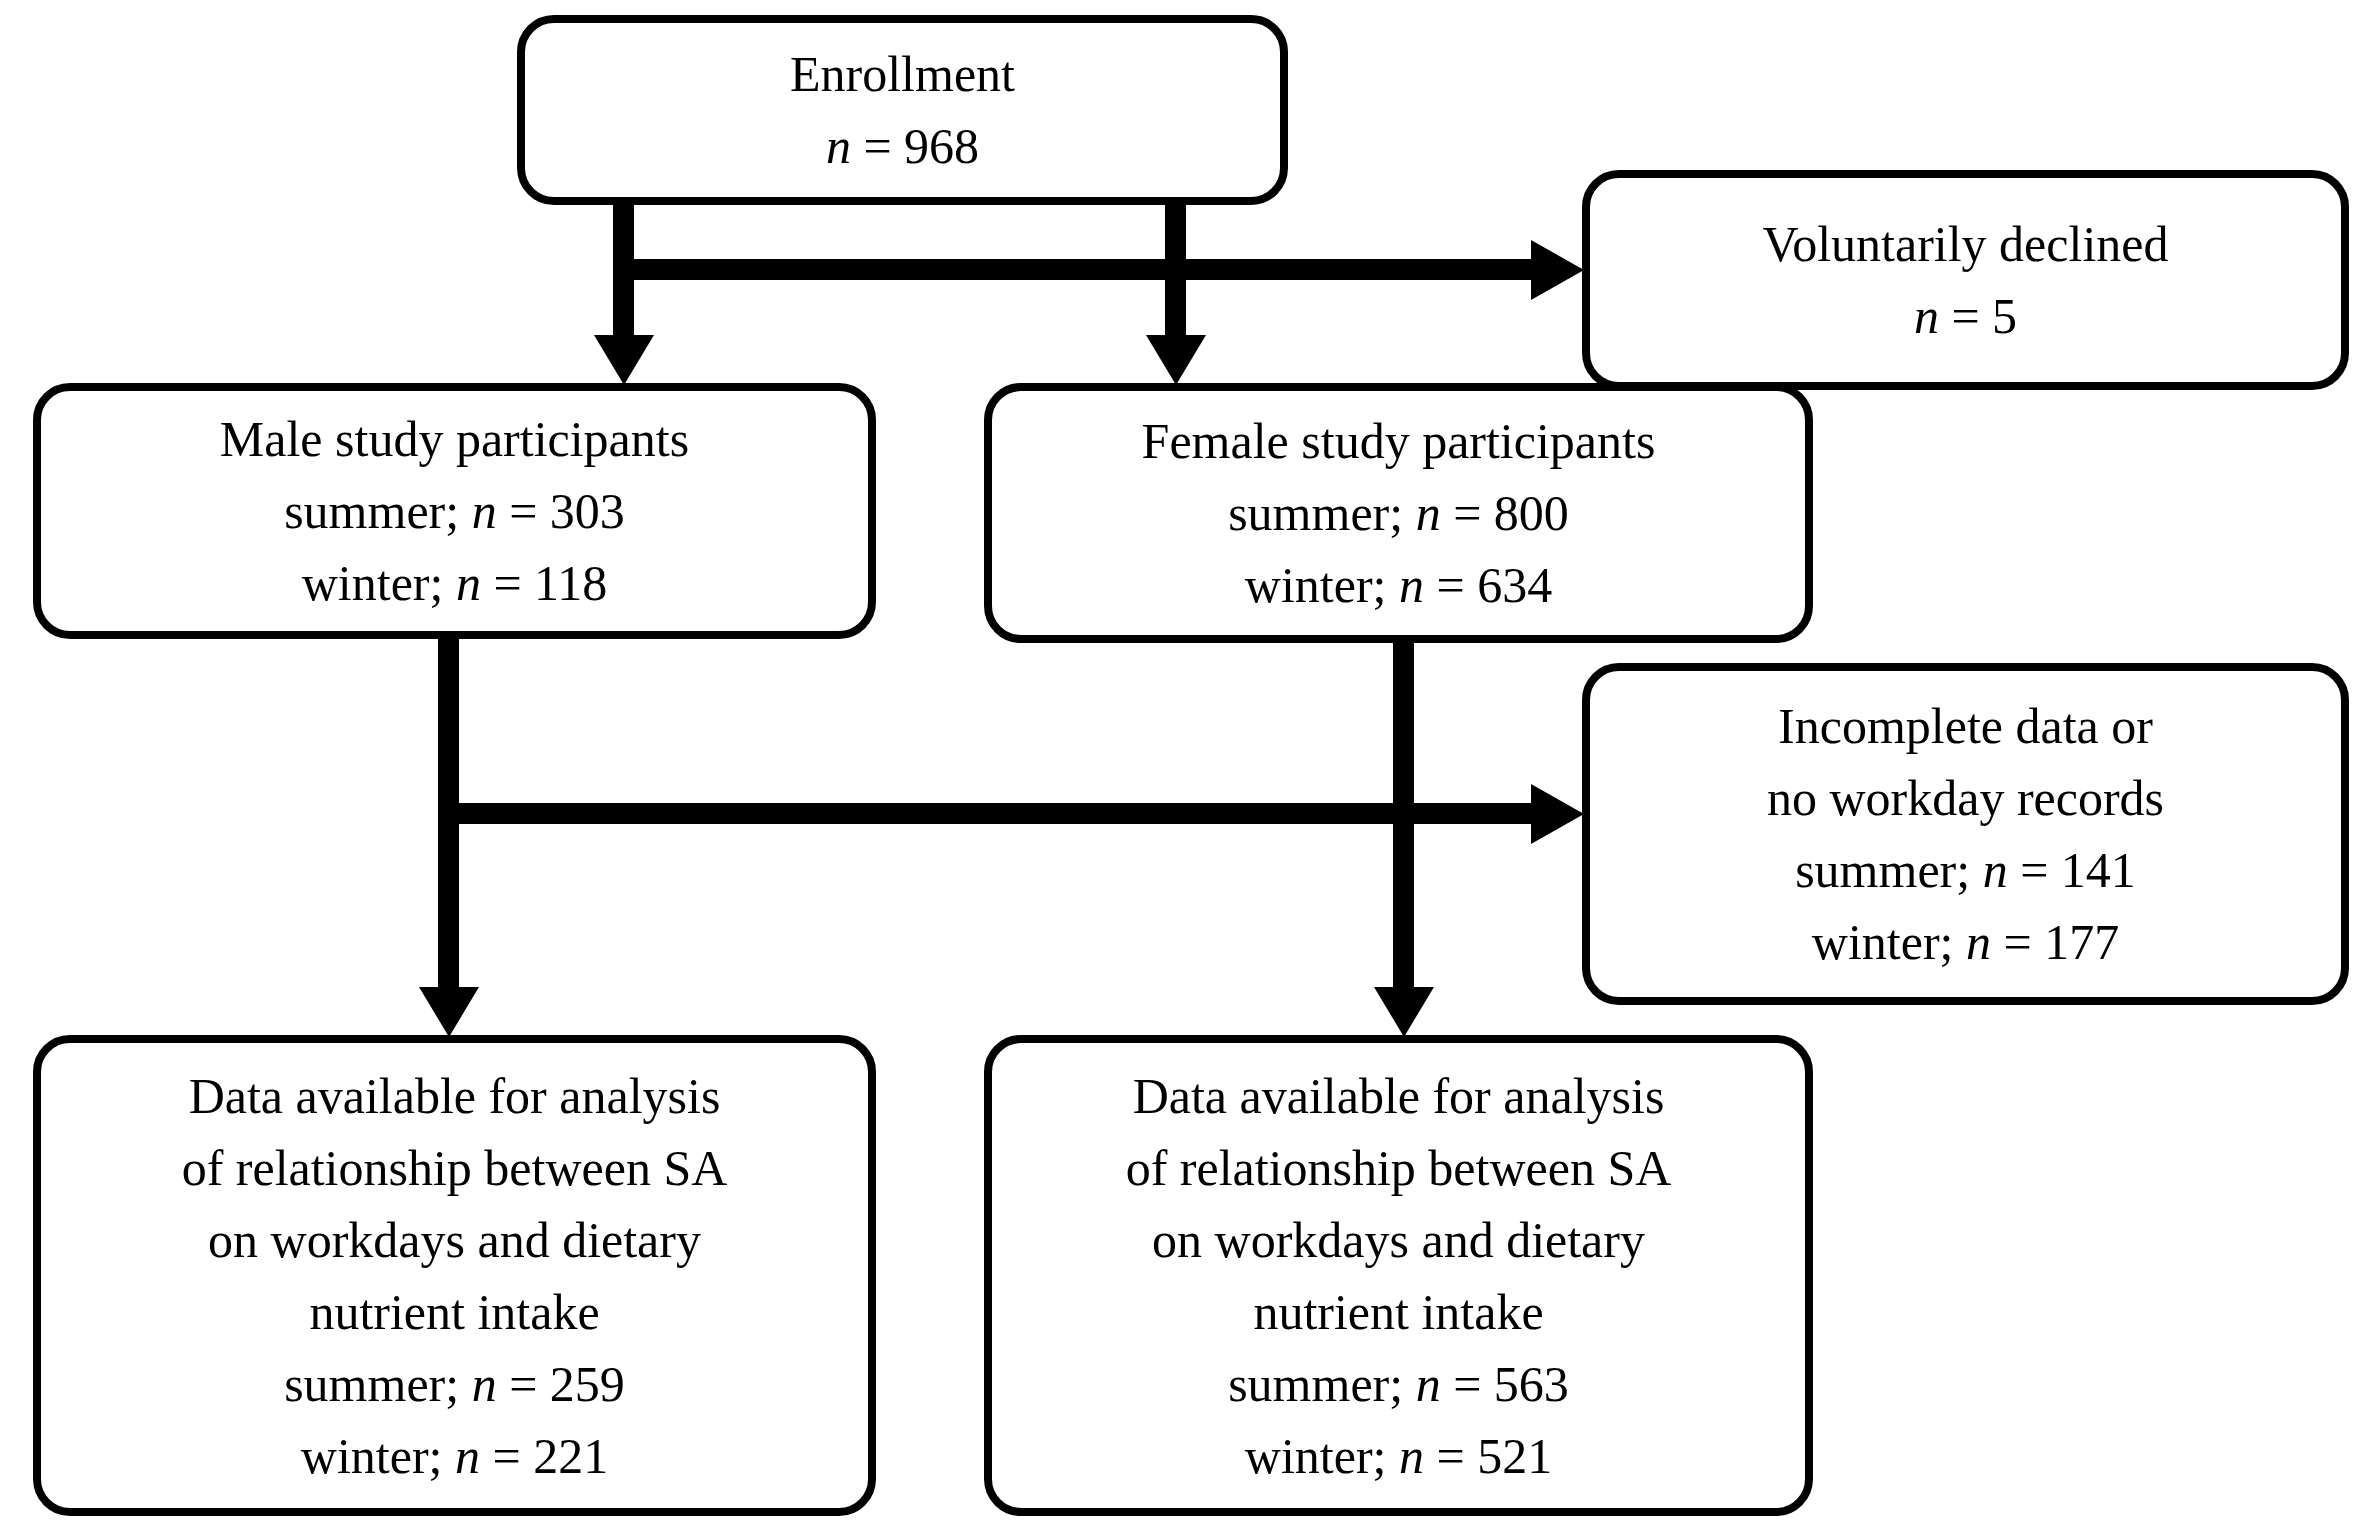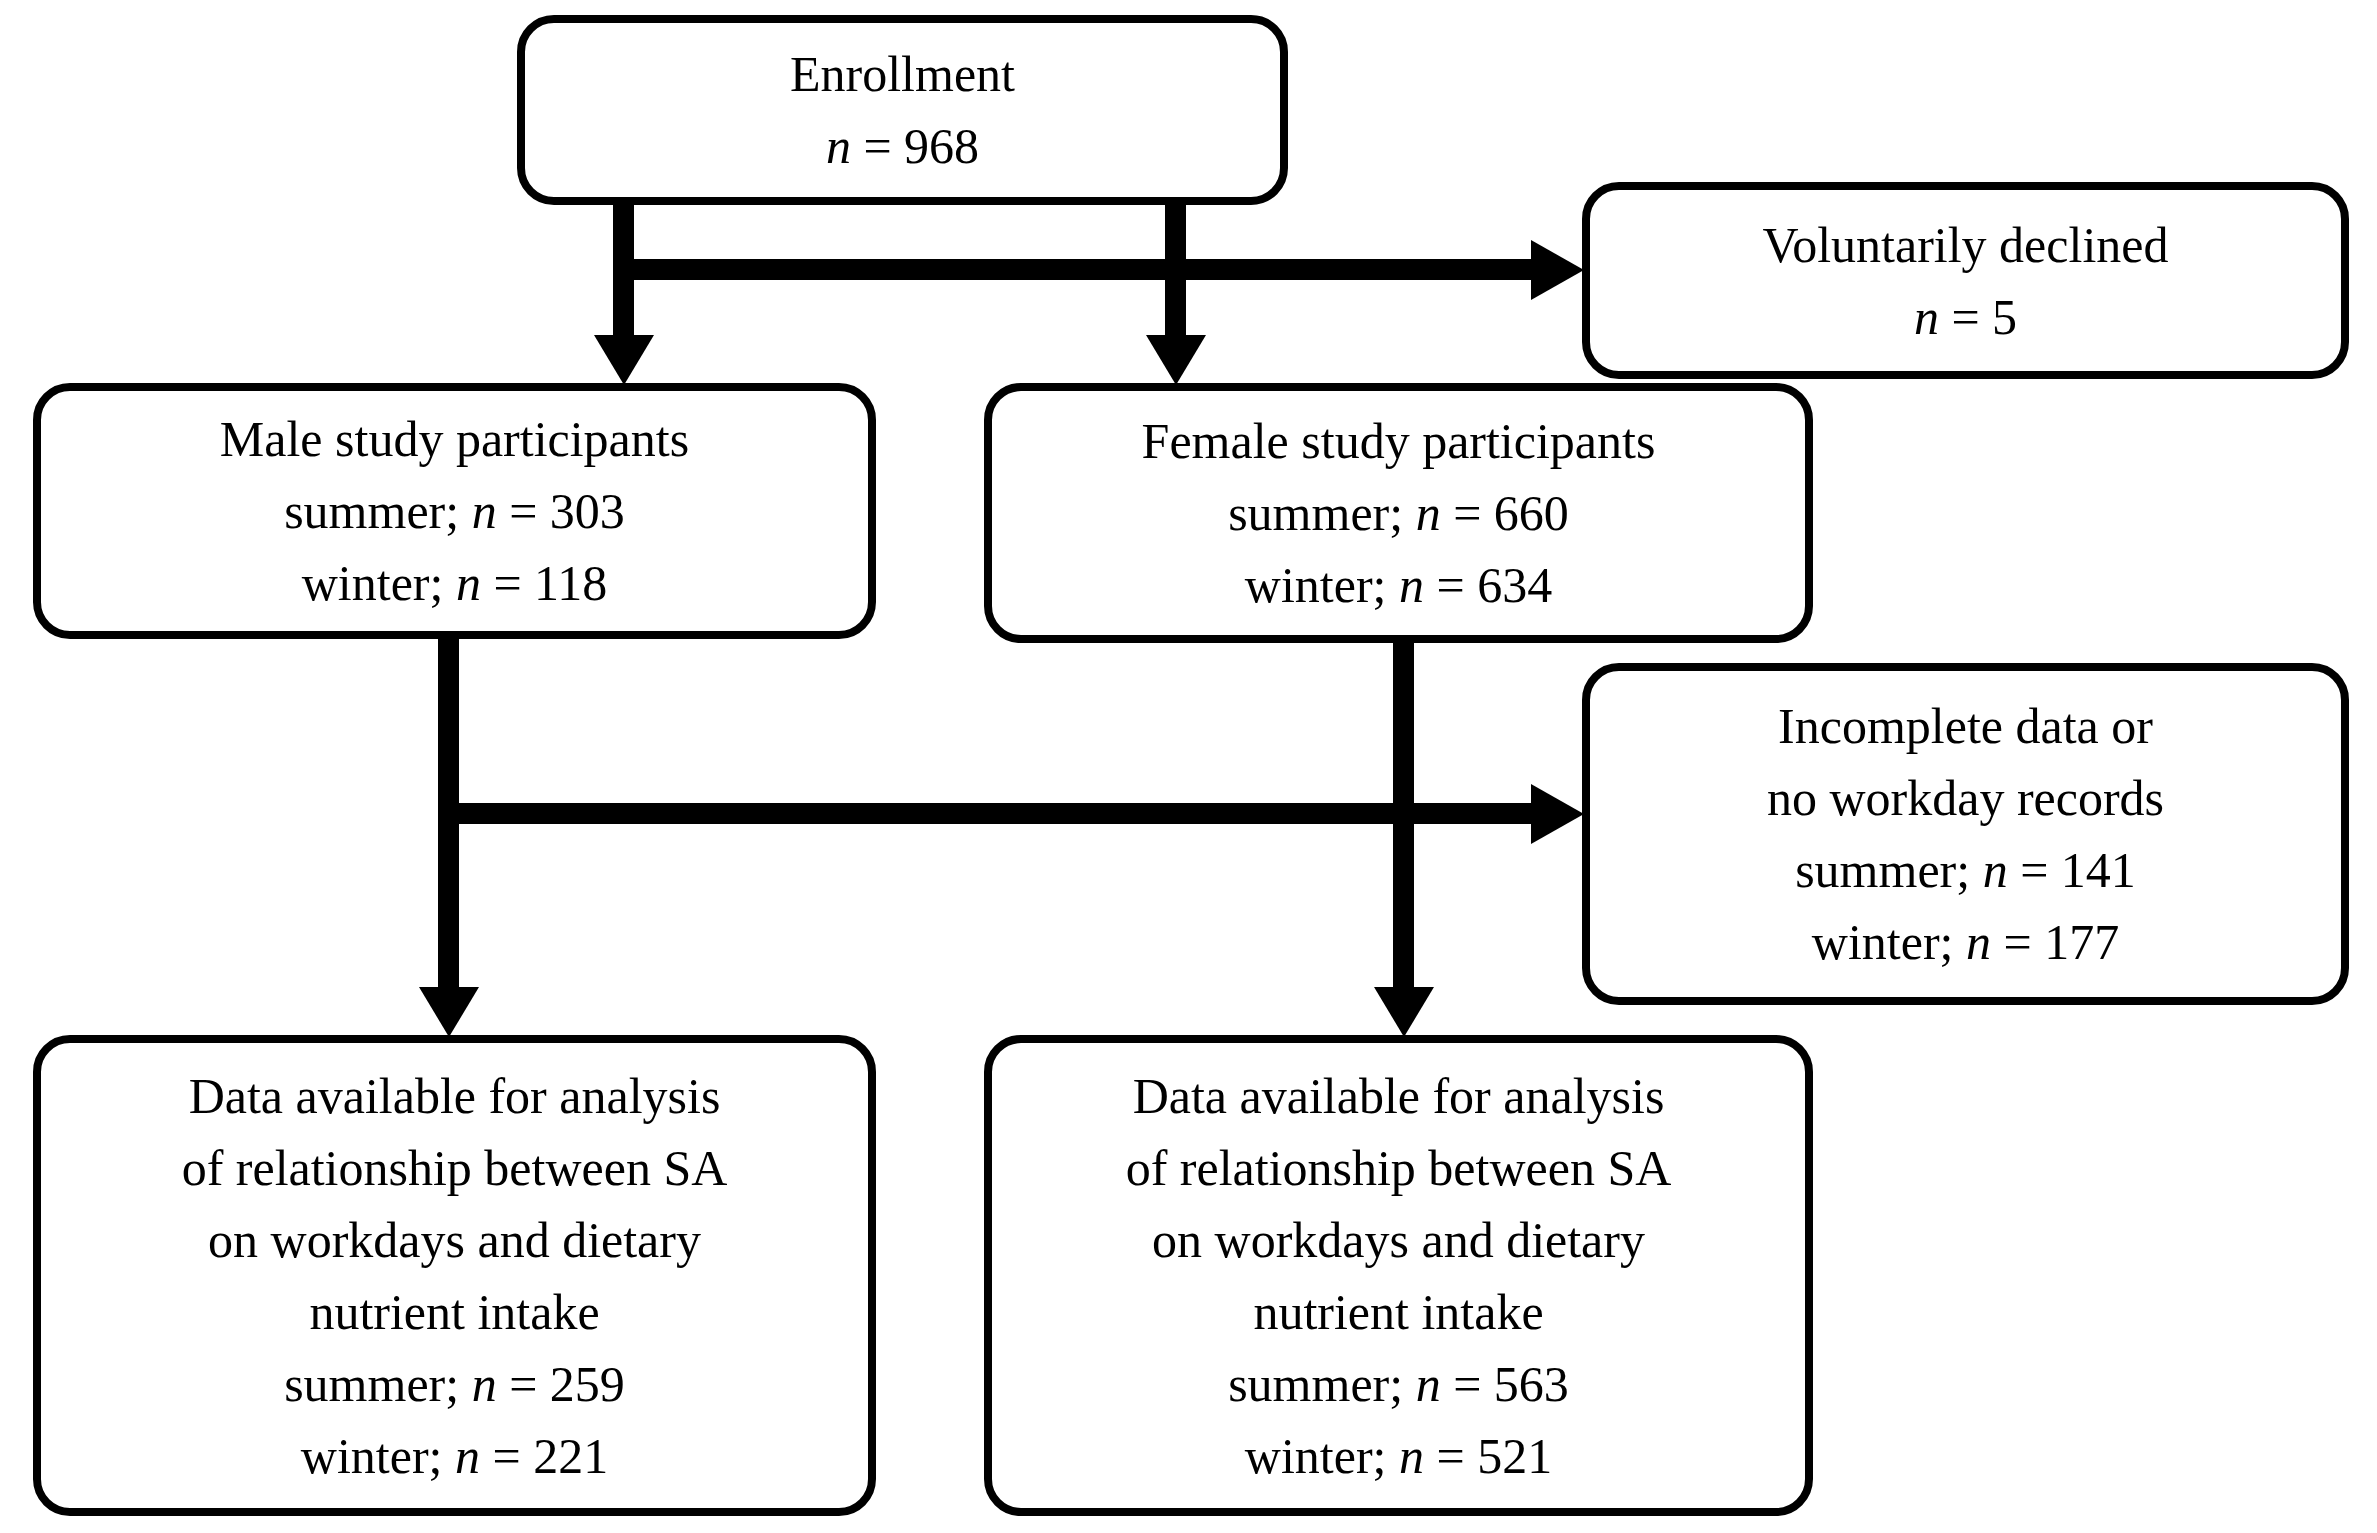--- a/index.html
+++ b/index.html
@@ -61,34 +61,34 @@
 </head>
 <body>
 
 <div class="canvas">
 
   <div class="node" style="left:517px; top:15px; width:771px; height:190px;">
     <div class="line">Enrollment</div>
     <div class="line"><i class="nvar">n</i><span> = 968</span></div>
   </div>
 
-  <div class="node" style="left:1582px; top:182px; width:767px; height:197px;text-align:right;">
+  <div class="node" style="left:1582px; top:170px; width:767px; height:220px;text-align:right;">
     <div class="line">Voluntarily declined</div>
     <div class="line"><i class="nvar">n</i><span> = 5</span></div>
   </div>
 
   <div class="node" style="left:33px; top:383px; width:843px; height:256px;">
     <div class="line">Male study participants</div>
     <div class="line"><span>summer; </span><i class="nvar">n</i><span> = 303</span></div>
     <div class="line"><span>winter; </span><i class="nvar">n</i><span> = 118</span></div>
   </div>
 
   <div class="node" style="left:984px; top:383px; width:829px; height:260px;">
     <div class="line">Female study participants</div>
-    <div class="line"><span>summer; </span><i class="nvar">n</i><span> = 660</span></div>
+    <div class="line"><span>summer; </span><i class="nvar">n</i><span> = 800</span></div>
     <div class="line"><span>winter; </span><i class="nvar">n</i><span> = 634</span></div>
   </div>
 
   <div class="node" style="left:1582px; top:663px; width:767px; height:342px;">
     <div class="line">Incomplete data or</div>
     <div class="line">no workday records</div>
     <div class="line"><span>summer; </span><i class="nvar">n</i><span> = 141</span></div>
     <div class="line"><span>winter; </span><i class="nvar">n</i><span> = 177</span></div>
   </div>
 

